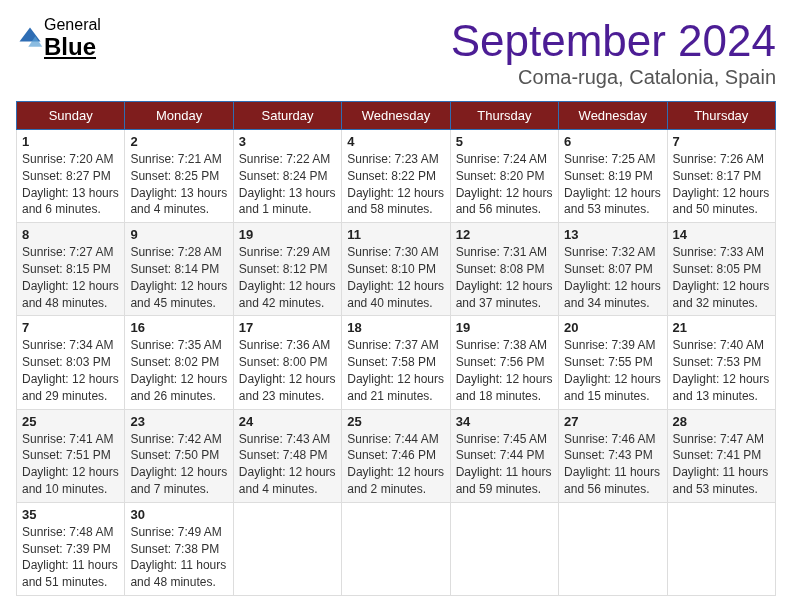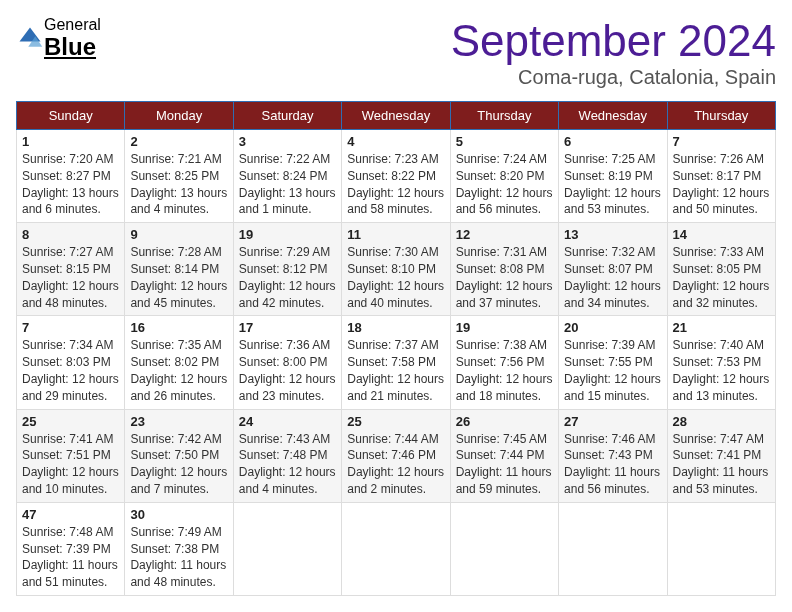--- a/index.html
+++ b/index.html
@@ -323,21 +323,21 @@
       </td>
         <td>
         <span class="day-num">25</span>
         <div class="day-info">
           Sunrise: 7:44 AM<br>
           Sunset: 7:46 PM<br>
           Daylight: 12 hours and 2 minutes.
         </div>
       </td>
         <td>
-        <span class="day-num">26</span>
+        <span class="day-num">34</span>
         <div class="day-info">
           Sunrise: 7:45 AM<br>
           Sunset: 7:44 PM<br>
           Daylight: 11 hours and 59 minutes.
         </div>
       </td>
         <td>
         <span class="day-num">27</span>
         <div class="day-info">
           Sunrise: 7:46 AM<br>
@@ -349,21 +349,21 @@
         <span class="day-num">28</span>
         <div class="day-info">
           Sunrise: 7:47 AM<br>
           Sunset: 7:41 PM<br>
           Daylight: 11 hours and 53 minutes.
         </div>
       </td>
       </tr>
       <tr>
         <td>
-        <span class="day-num">47</span>
+        <span class="day-num">35</span>
         <div class="day-info">
           Sunrise: 7:48 AM<br>
           Sunset: 7:39 PM<br>
           Daylight: 11 hours and 51 minutes.
         </div>
       </td>
         <td>
         <span class="day-num">30</span>
         <div class="day-info">
           Sunrise: 7:49 AM<br>

